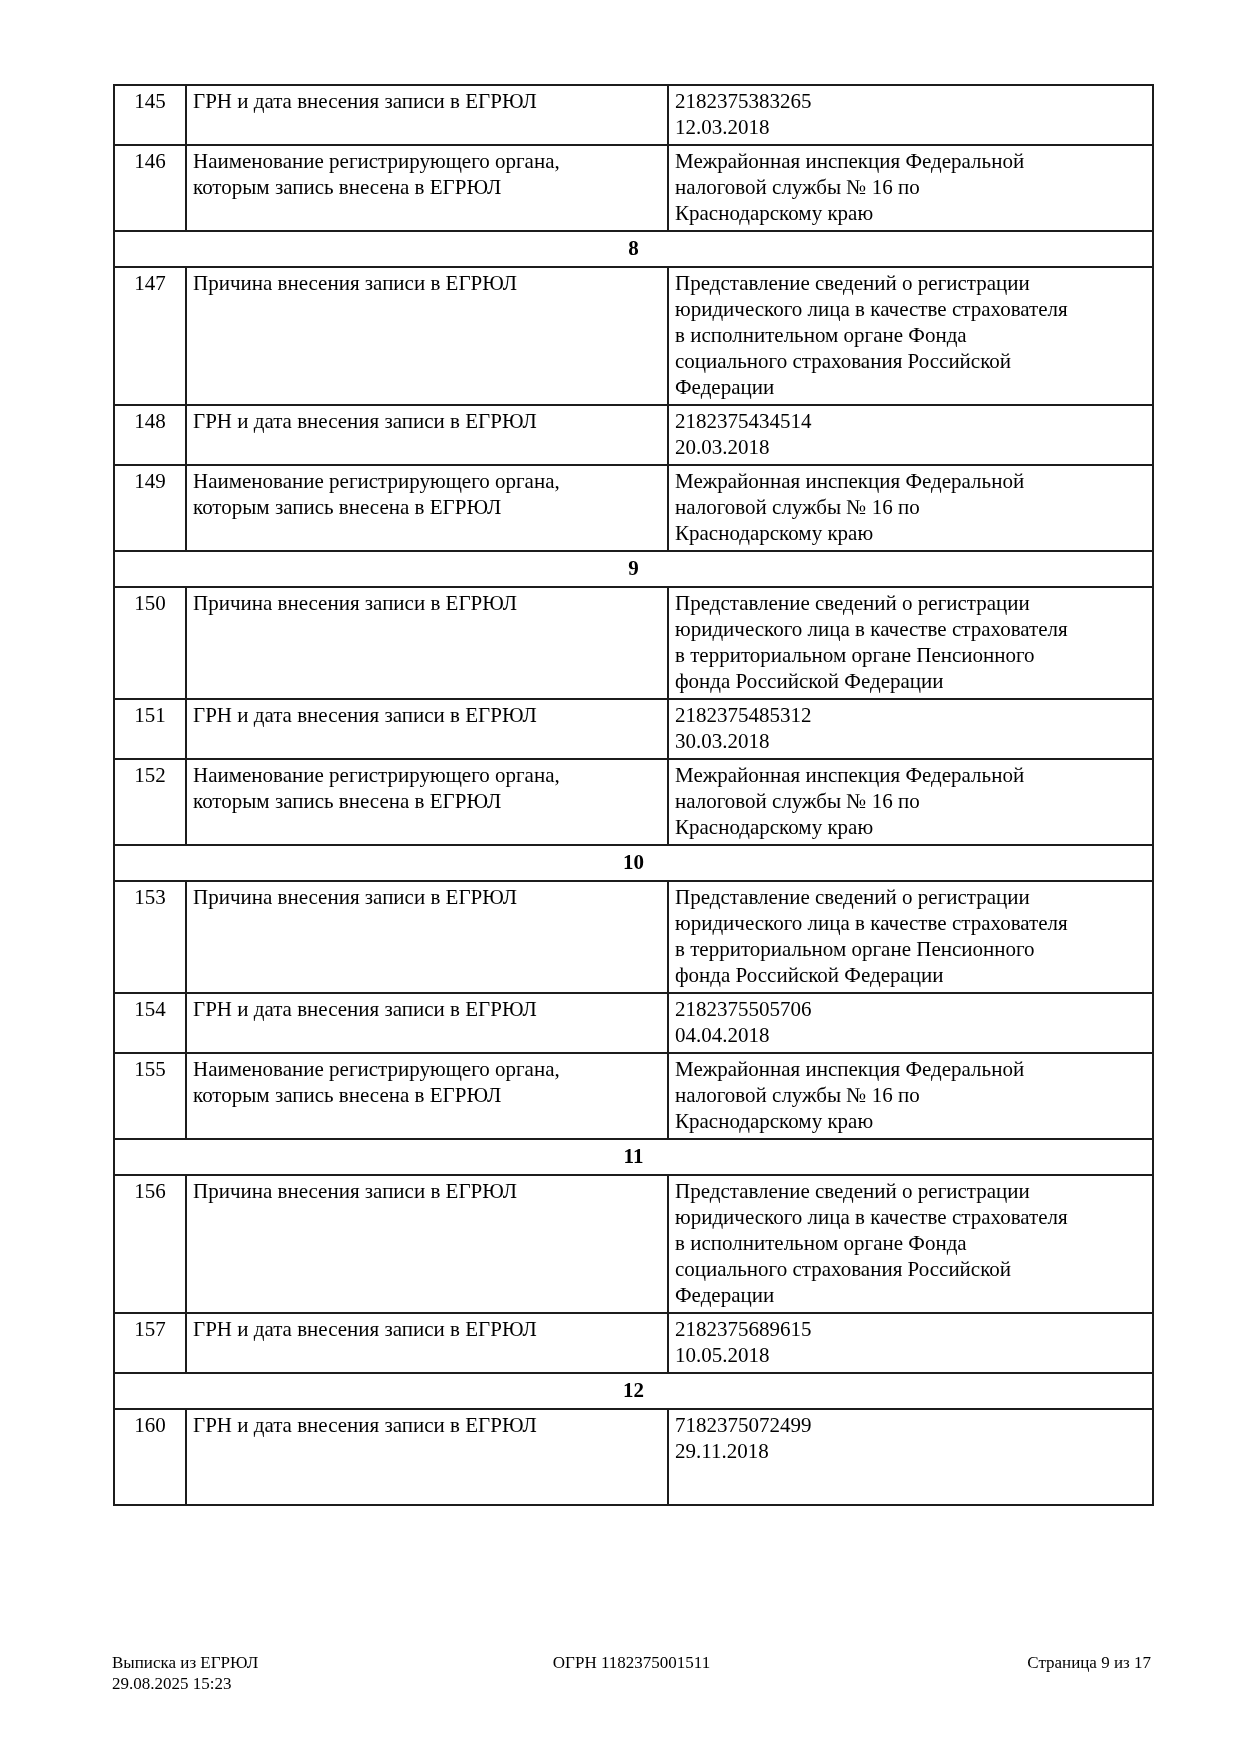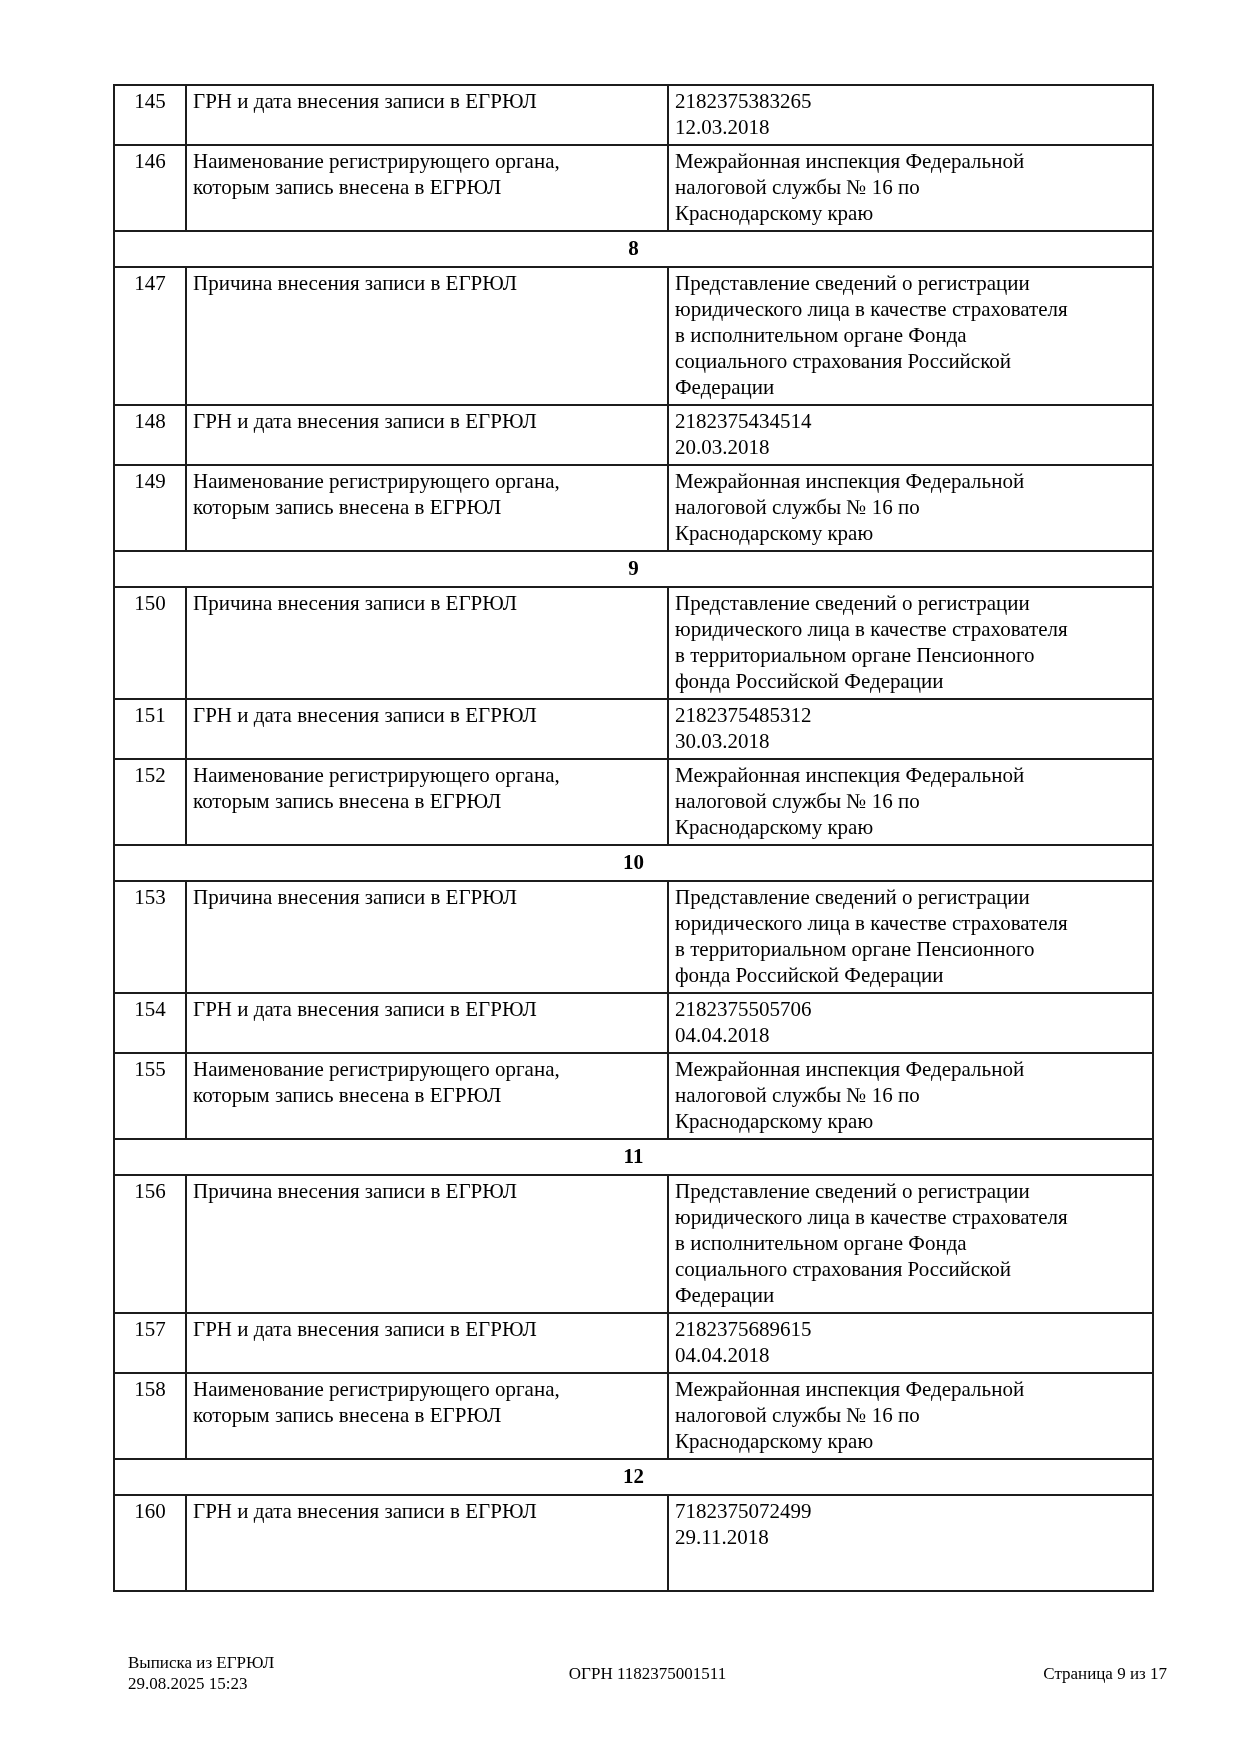--- a/index.html
+++ b/index.html
@@ -45,26 +45,26 @@
     text-align: center;
     font-weight: bold;
     padding-top: 3px;
     padding-bottom: 5px;
   }
   .doc-table tbody tr:last-child td {
     height: 88px;
   }
   .footer {
     position: absolute;
-    left: 128px;
+    left: 112px;
     top: 1652px;
     width: 1039px;
     display: flex;
     justify-content: space-between;
-    align-items: center;
+    align-items: flex-start;
     font-size: 17px;
     line-height: 21px;
   }
   .footer .f-left   { flex: 1; text-align: left; }
   .footer .f-center { flex: 1; text-align: center; }
   .footer .f-right  { flex: 1; text-align: right; }
 </style>
 </head>
 <body>
 
@@ -176,29 +176,21 @@
           <td class="value-cell">Представление сведений о регистрации
 юридического лица в качестве страхователя
 в исполнительном органе Фонда
 социального страхования Российской
 Федерации</td>
         </tr>
         <tr>
           <td class="num-cell">157</td>
           <td class="label-cell">ГРН и дата внесения записи в ЕГРЮЛ</td>
           <td class="value-cell">2182375689615
-04.04.2018</td>
-        </tr>
-        <tr>
-          <td class="num-cell">158</td>
-          <td class="label-cell">Наименование регистрирующего органа,
-которым запись внесена в ЕГРЮЛ</td>
-          <td class="value-cell">Межрайонная инспекция Федеральной
-налоговой службы № 16 по
-Краснодарскому краю</td>
+10.05.2018</td>
         </tr>
         <tr>
           <td colspan="3" class="section-cell">12</td>
         </tr>
         <tr>
           <td class="num-cell">160</td>
           <td class="label-cell">ГРН и дата внесения записи в ЕГРЮЛ</td>
           <td class="value-cell">7182375072499
 29.11.2018</td>
         </tr>

